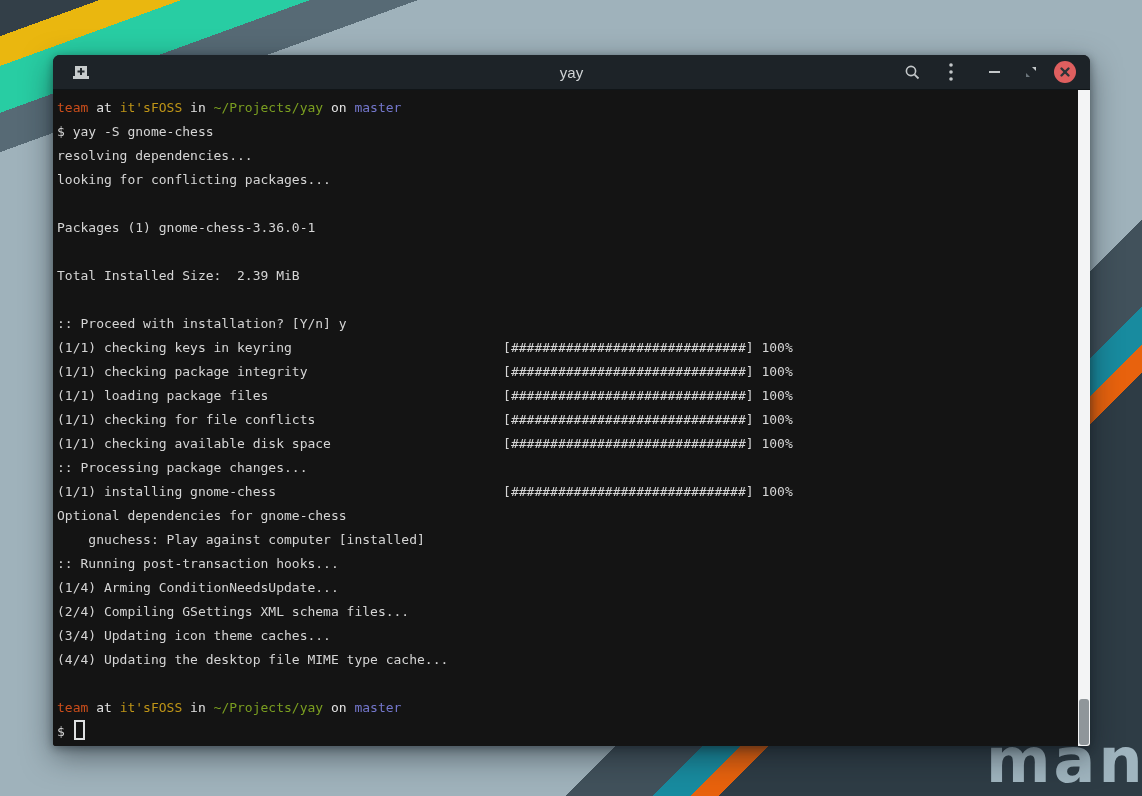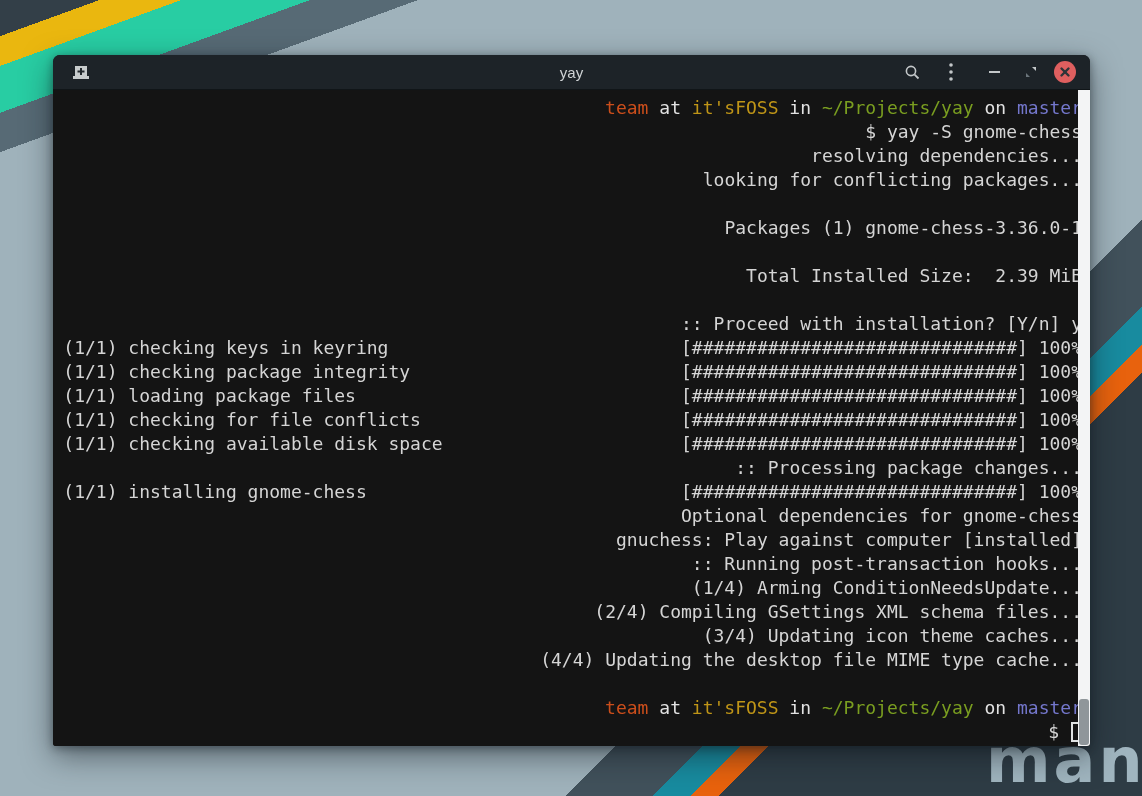--- a/index.html
+++ b/index.html
@@ -43,24 +43,24 @@
   }
   .tb-right{position:absolute;right:14px;display:flex;align-items:center;}
   .tb-btn{width:24px;height:24px;display:flex;align-items:center;justify-content:center;background:none;border:none;padding:0;cursor:pointer;}
   .tb-btn.search{margin-right:15px;}
   .tb-btn.menu{margin-right:20px;}
   .tb-btn.minimize{margin-right:12px;}
   .tb-btn.restore{margin-right:11px;}
   .close-btn{width:22px;height:22px;border-radius:50%;background:#df5f5f;display:flex;align-items:center;justify-content:center;border:none;padding:0;cursor:pointer;}
   .term-body{position:absolute;left:0;top:35px;right:0;bottom:0;background:#141414;}
   .term-content{
-    position:absolute;left:4px;top:6px;right:8px;
+    position:absolute;left:4px;top:6px;right:25px;
     font-family:"DejaVu Sans Mono", monospace;
-    font-size:18px;line-height:24px;color:#d5d5d5;
-    white-space:pre;overflow:hidden;text-align:right;
+    font-size:13px;line-height:24px;color:#d5d5d5;
+    white-space:pre;overflow:hidden;
   }
   .line{height:24px;}
   .cursor{
     display:inline-block;width:11px;height:20px;box-sizing:border-box;
     border:2px solid #dfe1e2;vertical-align:-4px;margin-left:1px;
   }
   .term-scrollbar{position:absolute;top:0;right:0;bottom:0;width:12px;background:#f3f4f5;}
   .scroll-thumb{position:absolute;right:1px;bottom:1px;width:10px;height:46px;background:#8f969a;border-radius:3px;}
 </style>
 </head>

